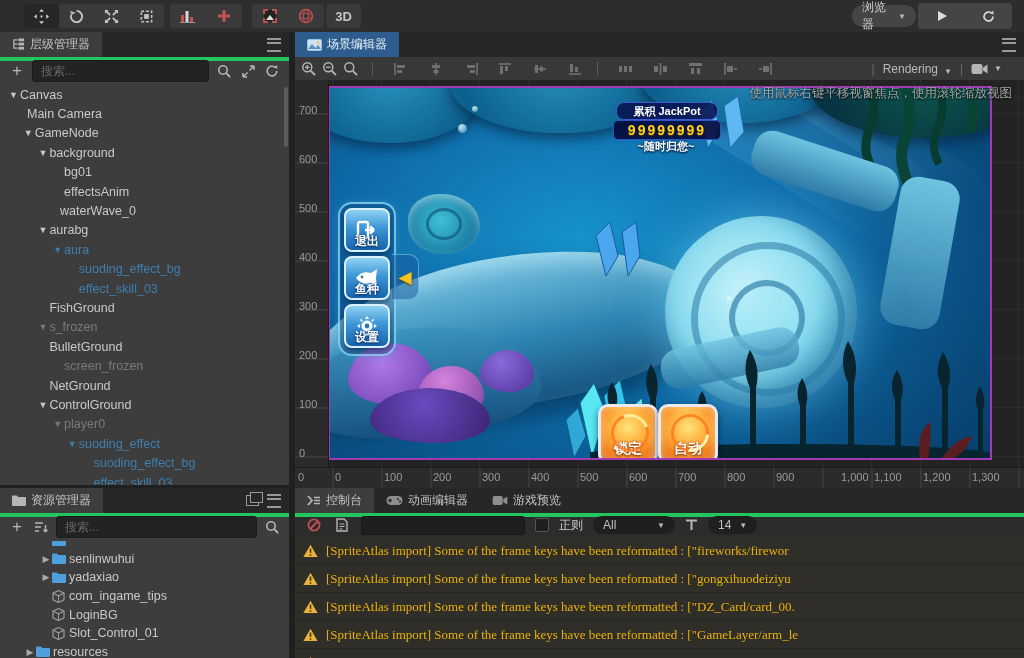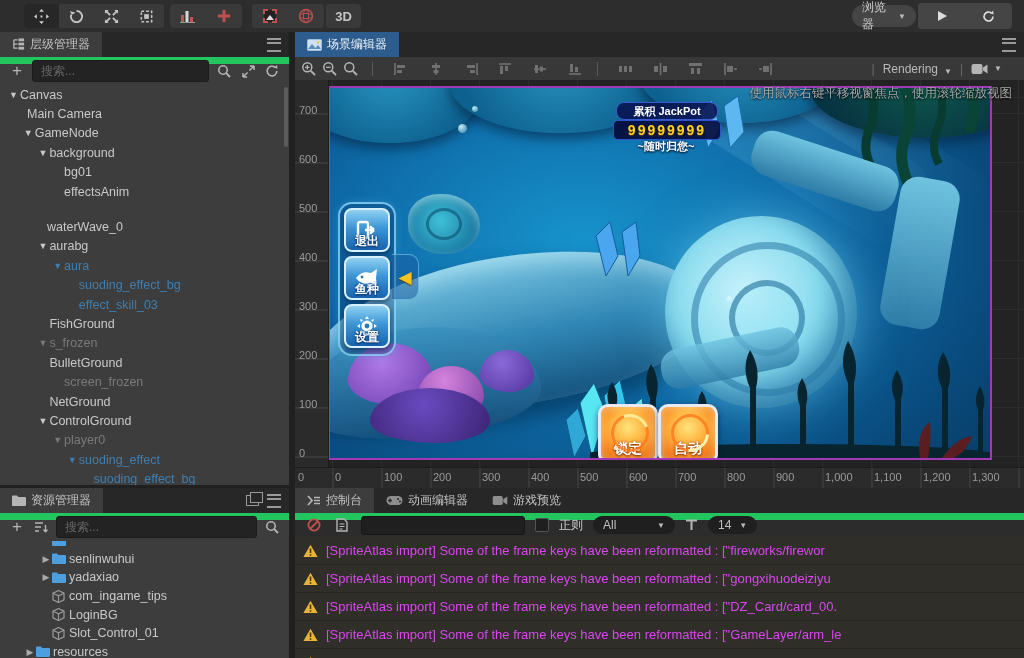--- a/index.html
+++ b/index.html
@@ -13,21 +13,21 @@
   #topbar{position:absolute;left:0;top:0;width:1024px;height:32px;background:#2d2d2d;border-bottom:1px solid #1f1f1f;}
   .tgroup{position:absolute;top:4px;height:24px;background:#3a3a3a;border-radius:4px;display:flex;}
   .tbtn{width:35px;height:24px;display:flex;align-items:center;justify-content:center;color:#c4c4c4;font-size:14px;cursor:pointer;}
   .tbtn.pressed{background:#272727;border-radius:4px 0 0 4px;}
   .pill{position:absolute;top:5px;height:22px;background:#454545;border-radius:11px;display:flex;align-items:center;justify-content:center;font-size:12px;color:#cfcfcf;padding:0 10px;cursor:pointer;}
   .playgrp{position:absolute;top:3px;height:26px;background:#454545;border-radius:4px;display:flex;}
   .playbtn{width:47px;display:flex;align-items:center;justify-content:center;color:#dcdcdc;font-size:13px;cursor:pointer;}
 
   
   .panel{position:absolute;background:#3d3d3d;}
-  .tabbar{position:absolute;left:0;top:0;right:0;height:25px;background:#272727;border-bottom:7px solid #22c55e;display:flex;align-items:stretch;}
+  .tabbar{position:absolute;left:0;top:0;right:0;height:25px;background:#272727;border-bottom:4px solid #22c55e;display:flex;align-items:stretch;}
   .tab{display:flex;align-items:center;gap:5px;padding:0 12px;font-size:12px;color:#c4c4c4;cursor:pointer;}
   .tab.active{background:#3d3d3d;}
   .tab.active-blue{background:#2d5c8e;color:#eaf2fa;}
   .tabbar .rIcons{margin-left:auto;display:flex;align-items:center;gap:8px;padding-right:8px;}
   .menuIco{width:14px;height:10px;border-top:2px solid #9a9a9a;border-bottom:2px solid #9a9a9a;position:relative;cursor:pointer;}
   .menuIco:before{content:"";position:absolute;left:0;right:0;top:2px;height:2px;background:#9a9a9a;}
   .popIco{width:11px;height:9px;border:1px solid #9a9a9a;position:relative;cursor:pointer;}
   .popIco:before{content:"";position:absolute;left:3px;top:-4px;width:11px;height:9px;border:1px solid #9a9a9a;background:#272727;}
   .ptool{position:absolute;left:0;top:25px;right:0;height:28px;display:flex;align-items:center;gap:6px;padding:0 8px;box-sizing:border-box;}
   .sInput{flex:1;height:20px;background:#232323;border:1px solid #1b1b1b;border-radius:3px;color:#bbb;font-size:12px;padding:0 8px;outline:none;}
@@ -97,21 +97,21 @@
   .bubble{position:absolute;border-radius:50%;background:radial-gradient(circle at 35% 30%, rgba(220,250,255,.9), rgba(140,220,250,.25));}
 
   
   #consolePanel{left:295px;top:488px;width:729px;height:170px;background:#2c2c2c;}
   #conTools{position:absolute;left:0;top:25px;right:0;height:24px;display:flex;align-items:center;gap:10px;padding:0 10px;box-sizing:border-box;}
   #conInput{width:150px;height:17px;background:#1f1f1f;border:1px solid #171717;border-radius:3px;color:#bbb;font-size:12px;padding:0 6px;outline:none;}
   .chk{width:12px;height:12px;background:#1f1f1f;border:1px solid #555;border-radius:2px;cursor:pointer;}
   .dd{height:18px;background:#1f1f1f;border-radius:9px;display:flex;align-items:center;gap:8px;padding:0 10px;font-size:12px;color:#c0c0c0;cursor:pointer;}
   #logArea{position:absolute;left:0;top:49px;right:0;bottom:0;overflow:hidden;}
   .log-row{height:27px;display:flex;align-items:center;gap:8px;padding:0 8px;background:#302e29;border-bottom:1px solid #262522;white-space:nowrap;overflow:hidden;}
-  .log-txt{font-family:Liberation Sans, sans-serif;font-size:13px;color:#d946ef;}
+  .log-txt{font-family:Liberation Serif, serif;font-size:13px;color:#eab308;}
 
   
   .split-v{position:absolute;left:289px;top:32px;width:6px;bottom:0;background:#202020;}
   .split-h{position:absolute;left:0;top:485px;width:295px;height:3px;background:#202020;}
 </style>
 </head>
 <body>
 
 <div id="app">
 
@@ -249,21 +249,21 @@
           <span>background</span>
         </div>
         <div class="h-row st-n" style="padding-left: 51.1px;">
           <span class="h-arrow"></span>
           <span>bg01</span>
         </div>
         <div class="h-row st-n" style="padding-left: 51.1px;">
           <span class="h-arrow"></span>
           <span>effectsAnim</span>
         </div>
-        <div class="h-row st-n" style="padding-left: 34px; margin-top: 16px;">
+        <div class="h-row st-n" style="padding-left: 47px;">
           <span class="h-arrow"></span>
           <span>waterWave_0</span>
         </div>
         <div class="h-row st-n" style="padding-left: 36.4px;">
           <span class="h-arrow">▼</span>
           <span>aurabg</span>
         </div>
         <div class="h-row st-b" style="padding-left: 51.1px;">
           <span class="h-arrow">▼</span>
           <span>aura</span>
@@ -690,21 +690,21 @@
           <div class="rnum" style="left: 40px; top: 3px;">0</div>
           <div class="rnum" style="left: 89px; top: 3px;">100</div>
           <div class="rnum" style="left: 138px; top: 3px;">200</div>
           <div class="rnum" style="left: 187px; top: 3px;">300</div>
           <div class="rnum" style="left: 236px; top: 3px;">400</div>
           <div class="rnum" style="left: 285px; top: 3px;">500</div>
           <div class="rnum" style="left: 334px; top: 3px;">600</div>
           <div class="rnum" style="left: 383px; top: 3px;">700</div>
           <div class="rnum" style="left: 432px; top: 3px;">800</div>
           <div class="rnum" style="left: 481px; top: 3px;">900</div>
-          <div class="rnum" style="left: 530px; top: 3px;">1,000</div>
+          <div class="rnum" style="left: 546px; top: 3px;">1,000</div>
           <div class="rnum" style="left: 579px; top: 3px;">1,100</div>
           <div class="rnum" style="left: 628px; top: 3px;">1,200</div>
           <div class="rnum" style="left: 677px; top: 3px;">1,300</div>
         </div>
     </div>
   </div>
 
   <div class="panel" id="consolePanel">
     <div class="tabbar">
       <div class="tab active">

